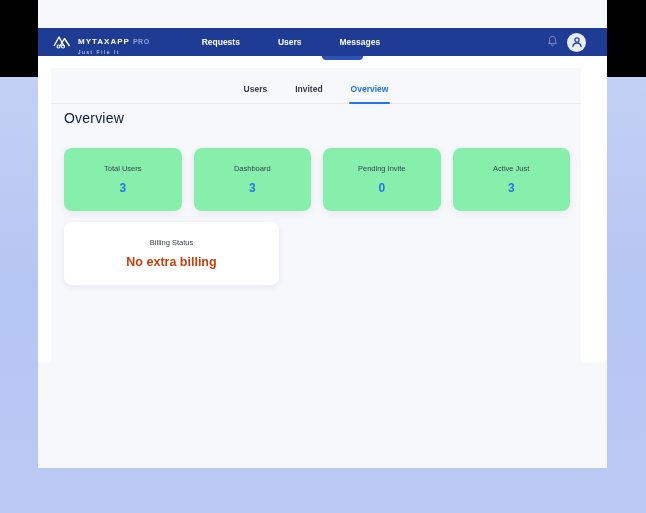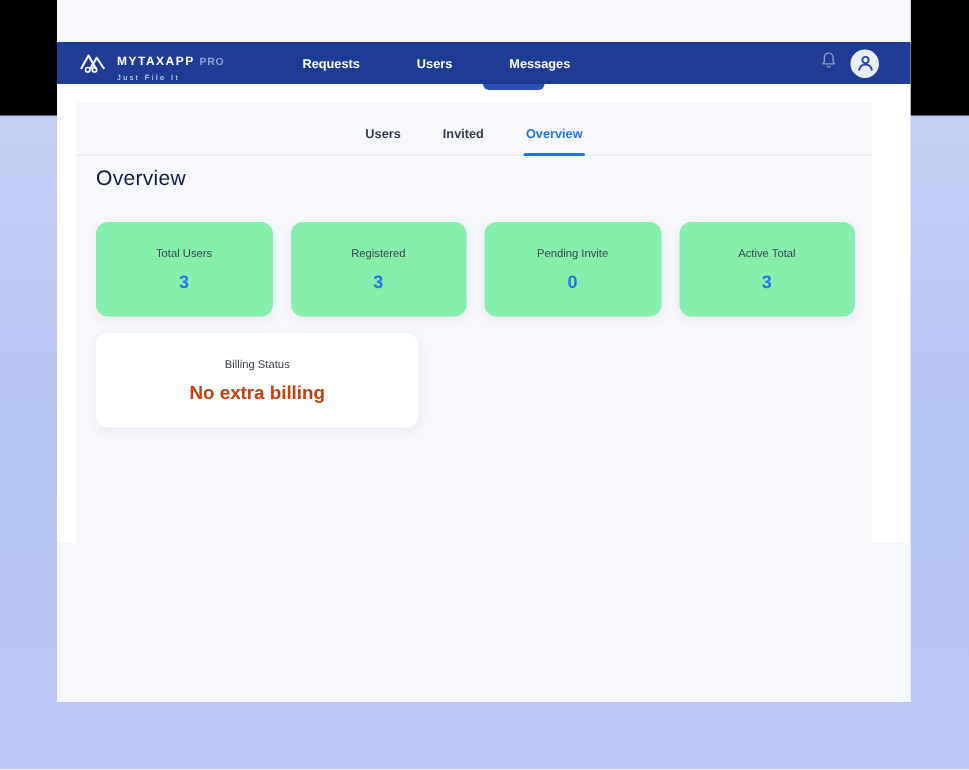--- a/index.html
+++ b/index.html
@@ -132,29 +132,29 @@
       </div>
 
       <div class="overview-title">Overview</div>
 
       <div class="stats-row">
         <div class="stat-card">
           <div class="stat-label">Total Users</div>
           <div class="stat-value">3</div>
         </div>
         <div class="stat-card">
-          <div class="stat-label">Registered</div>
+          <div class="stat-label">Dashboard</div>
           <div class="stat-value">3</div>
         </div>
         <div class="stat-card">
           <div class="stat-label">Pending Invite</div>
           <div class="stat-value">0</div>
         </div>
         <div class="stat-card">
-          <div class="stat-label">Active Total</div>
+          <div class="stat-label">Active Just</div>
           <div class="stat-value">3</div>
         </div>
       </div>
 
       <div class="billing-card">
         <div class="billing-label">Billing Status</div>
         <div class="billing-value">No extra billing</div>
       </div>
 
     </div>

